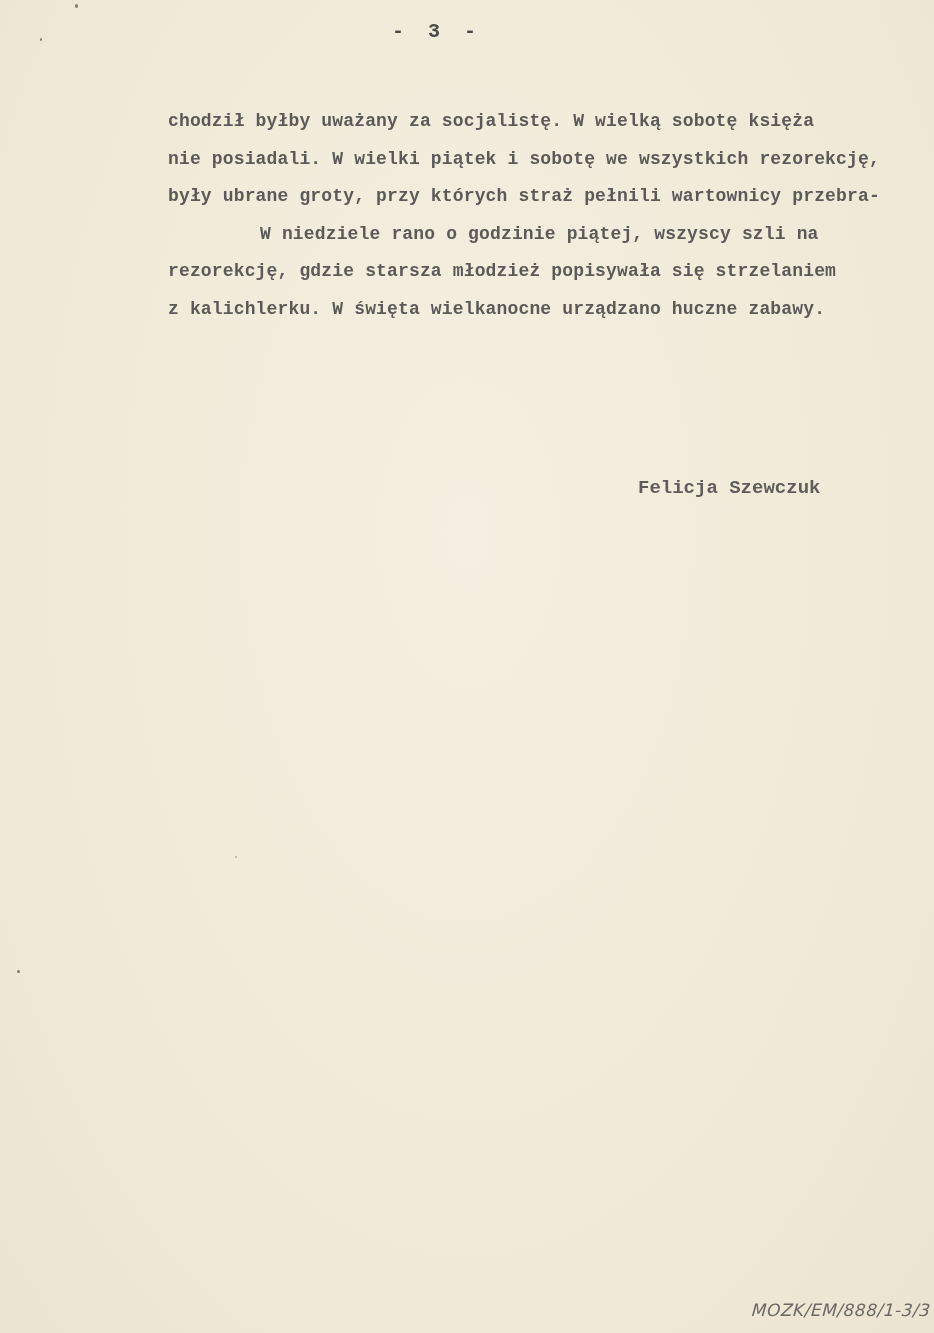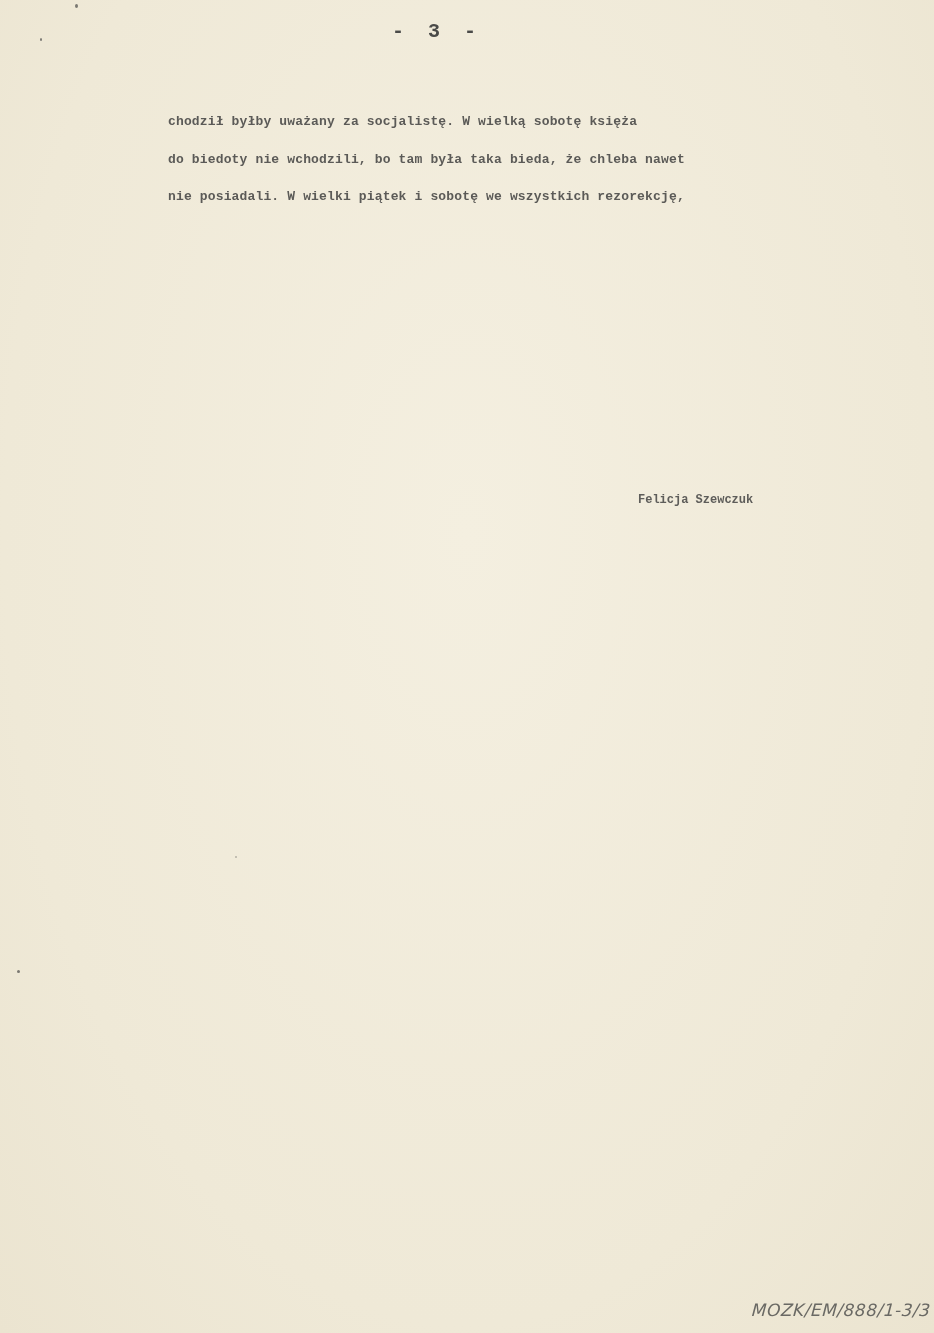--- a/index.html
+++ b/index.html
@@ -14,51 +14,56 @@
     position: absolute; left: 0; top: 0; width: 934px; height: 1333px;
     background: radial-gradient(ellipse at 50% 40%, #f4efe0 0%, #efe9d7 70%, #ebe4d0 100%);
   }
   .page-number {
     position: absolute; top: 20px; left: 0; width: 874px;
     text-align: center; font-size: 20px; font-weight: bold; color: #4a4a48;
     letter-spacing: 6px;
   }
   .body-text {
     position: absolute; left: 168px; top: 103px; width: 700px;
-    font-size: 13px; font-weight: bold; line-height: 37.5px;
+    font-size: 18px; font-weight: bold; line-height: 37.5px;
     color: #5b5a57; letter-spacing: 0.15px;
     filter: blur(0.35px);
   }
   .line { white-space: pre; display: block; height: 37.5px; }
   .indent { padding-left: 92px; }
   .signature {
-    position: absolute; left: 638px; top: 493px;
-    font-size: 12px; font-weight: bold; color: #5e5d5a;
+    position: absolute; left: 638px; top: 477px;
+    font-size: 19px; font-weight: bold; color: #5e5d5a;
     white-space: pre; filter: blur(0.35px);
   }
   .archive-ref {
     position: absolute; left: 752px; top: 1300px;
     font-family: "DejaVu Sans", sans-serif; font-size: 17px;
     color: #6a6964; font-style: italic; letter-spacing: 0.5px;
     transform: skewX(-4deg);
   }
   .speck { position: absolute; background: #7a7872; border-radius: 50%; }
 </style>
 </head>
 <body>
 
 <div class="page">
 
   <div class="page-number">- 3 -</div>
 
   <div class="body-text">
     <div>
       <span class="line">chodził byłby uważany za socjalistę. W wielką sobotę księża</span>
-      <span class="line">do biedoty nie wchodzili, bo tam była taka bieda, że chleba nawet</span>
       <span class="line">nie posiadali. W wielki piątek i sobotę we wszystkich rezorekcję,</span>
+      <span class="line">były ubrane groty, przy których straż pełnili wartownicy przebra-</span>
+    </div>
+    <div>
+      <span class="line indent">W niedziele rano o godzinie piątej, wszyscy szli na</span>
+      <span class="line">rezorekcję, gdzie starsza młodzież popisywała się strzelaniem</span>
+      <span class="line">z kalichlerku. W święta wielkanocne urządzano huczne zabawy.</span>
     </div>
   </div>
 
   <div class="signature">Felicja Szewczuk</div>
 
   <div class="archive-ref">MOZK/EM/888/1-3/3</div>
 
   <span class="speck" style="left:75px;top:4px;width:3px;height:4px;"></span>
   <span class="speck" style="left:40px;top:38px;width:2px;height:3px;"></span>
   <span class="speck" style="left:17px;top:970px;width:3px;height:3px;"></span>

